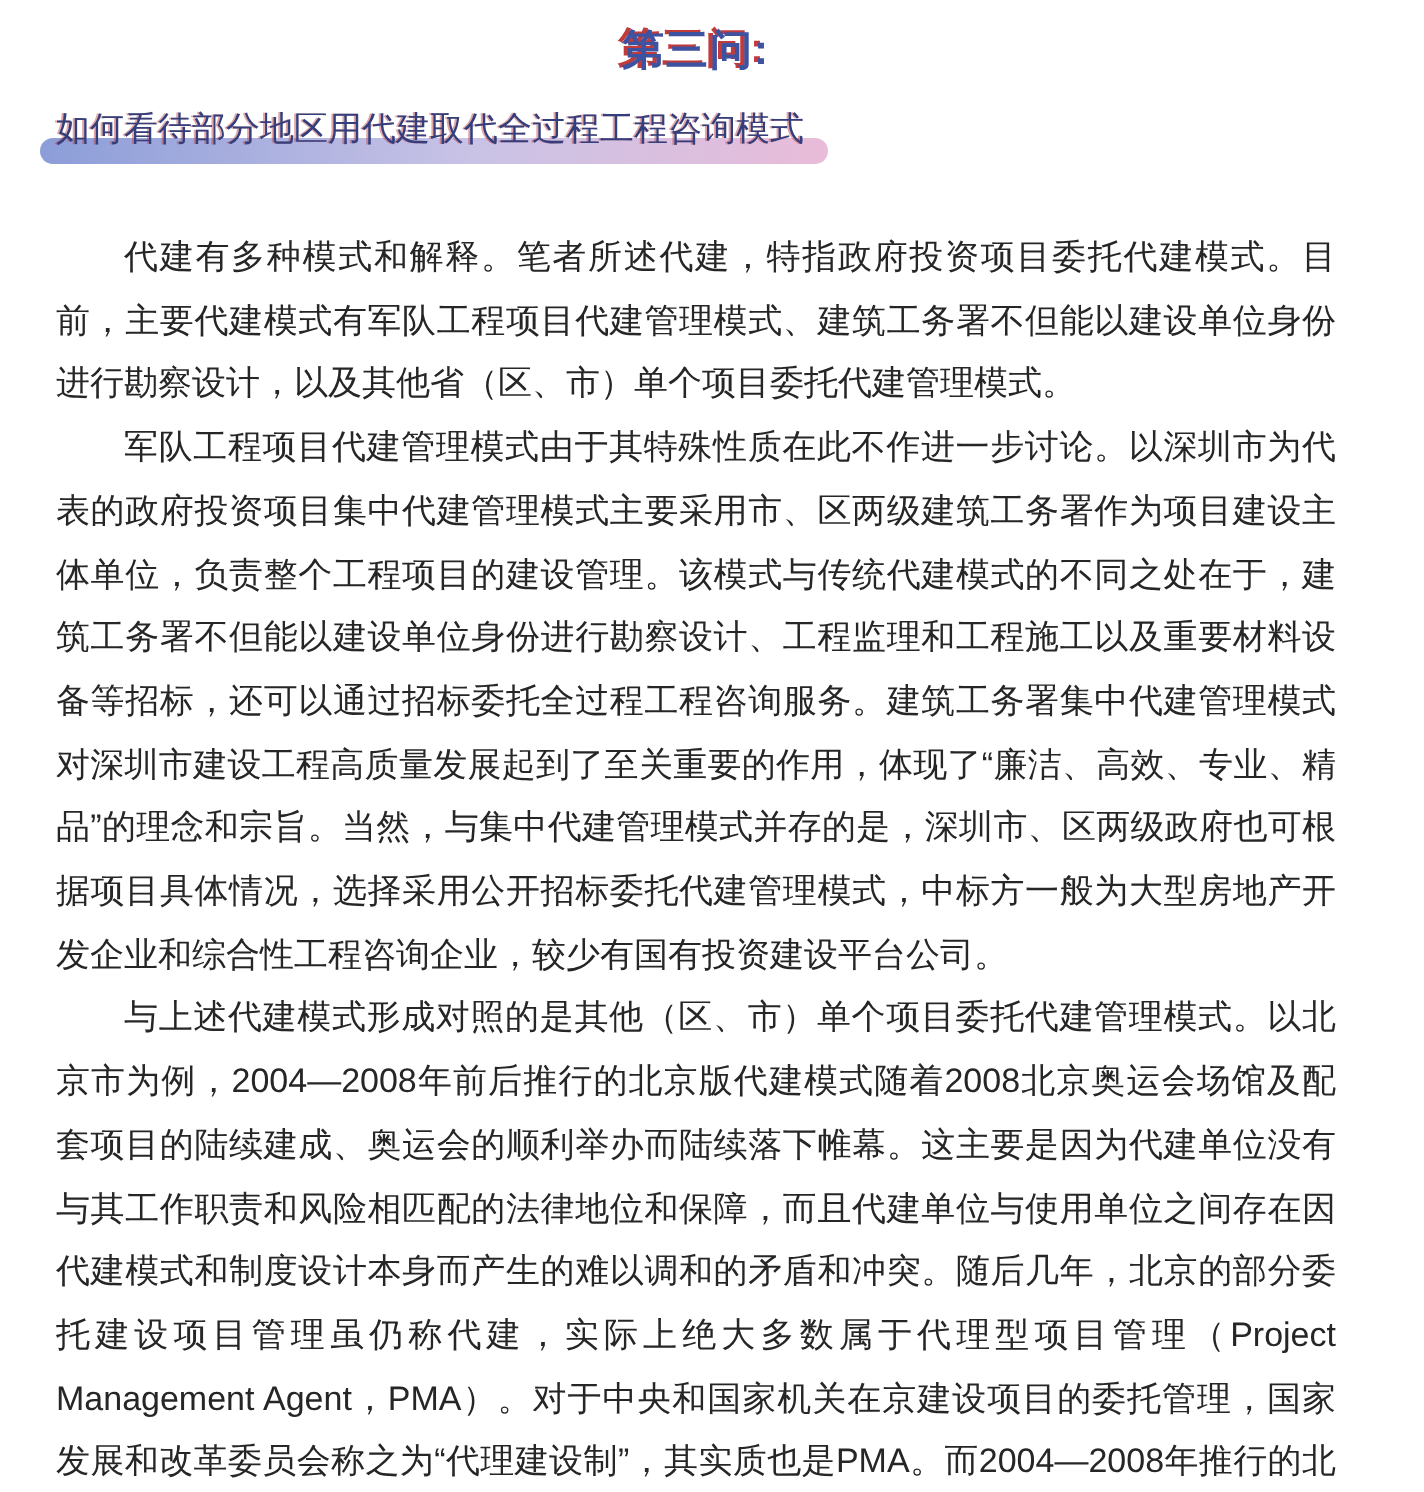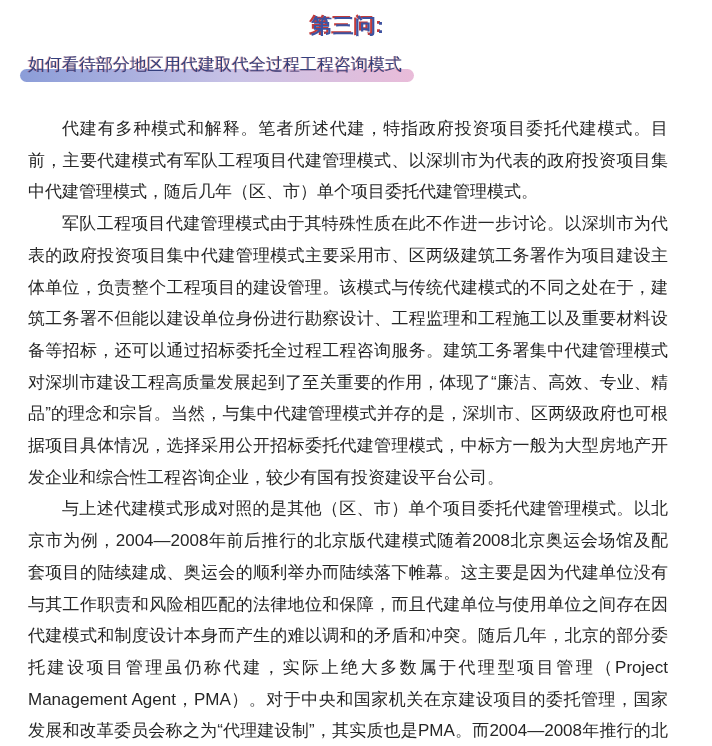--- a/index.html
+++ b/index.html
@@ -66,17 +66,17 @@
 <body>
 
 <div class="page">
   <div class="title">第三问:</div>
 
   <div class="subtitle-row">
     <span class="subtitle">如何看待部分地区用代建取代全过程工程咨询模式</span>
   </div>
 
   <div class="article">
-    <p>代建有多种模式和解释。笔者所述代建，特指政府投资项目委托代建模式。目前，主要代建模式有军队工程项目代建管理模式、以深圳市为代表的政府投资项目集中代建管理模式，随后几年（区、市）单个项目委托代建管理模式。</p>
+    <p>代建有多种模式和解释。笔者所述代建，特指政府投资项目委托代建模式。目前，主要代建模式有军队工程项目代建管理模式、建筑工务署不但能以建设单位身份进行勘察设计，以及其他省（区、市）单个项目委托代建管理模式。</p>
     <p>军队工程项目代建管理模式由于其特殊性质在此不作进一步讨论。以深圳市为代表的政府投资项目集中代建管理模式主要采用市、区两级建筑工务署作为项目建设主体单位，负责整个工程项目的建设管理。该模式与传统代建模式的不同之处在于，建筑工务署不但能以建设单位身份进行勘察设计、工程监理和工程施工以及重要材料设备等招标，还可以通过招标委托全过程工程咨询服务。建筑工务署集中代建管理模式对深圳市建设工程高质量发展起到了至关重要的作用，体现了“廉洁、高效、专业、精品”的理念和宗旨。当然，与集中代建管理模式并存的是，深圳市、区两级政府也可根据项目具体情况，选择采用公开招标委托代建管理模式，中标方一般为大型房地产开发企业和综合性工程咨询企业，较少有国有投资建设平台公司。</p>
     <p>与上述代建模式形成对照的是其他（区、市）单个项目委托代建管理模式。以北京市为例，2004—2008年前后推行的北京版代建模式随着2008北京奥运会场馆及配套项目的陆续建成、奥运会的顺利举办而陆续落下帷幕。这主要是因为代建单位没有与其工作职责和风险相匹配的法律地位和保障，而且代建单位与使用单位之间存在因代建模式和制度设计本身而产生的难以调和的矛盾和冲突。随后几年，北京的部分委托建设项目管理虽仍称代建，实际上绝大多数属于代理型项目管理（Project Management Agent，PMA）。对于中央和国家机关在京建设项目的委托管理，国家发展和改革委员会称之为“代理建设制”，其实质也是PMA。而2004—2008年推行的北京版代建模式基本属于承包型项目管理（Project Management Contract，PMC）。</p>
   </div>
 </div>
 
 </body></html>

